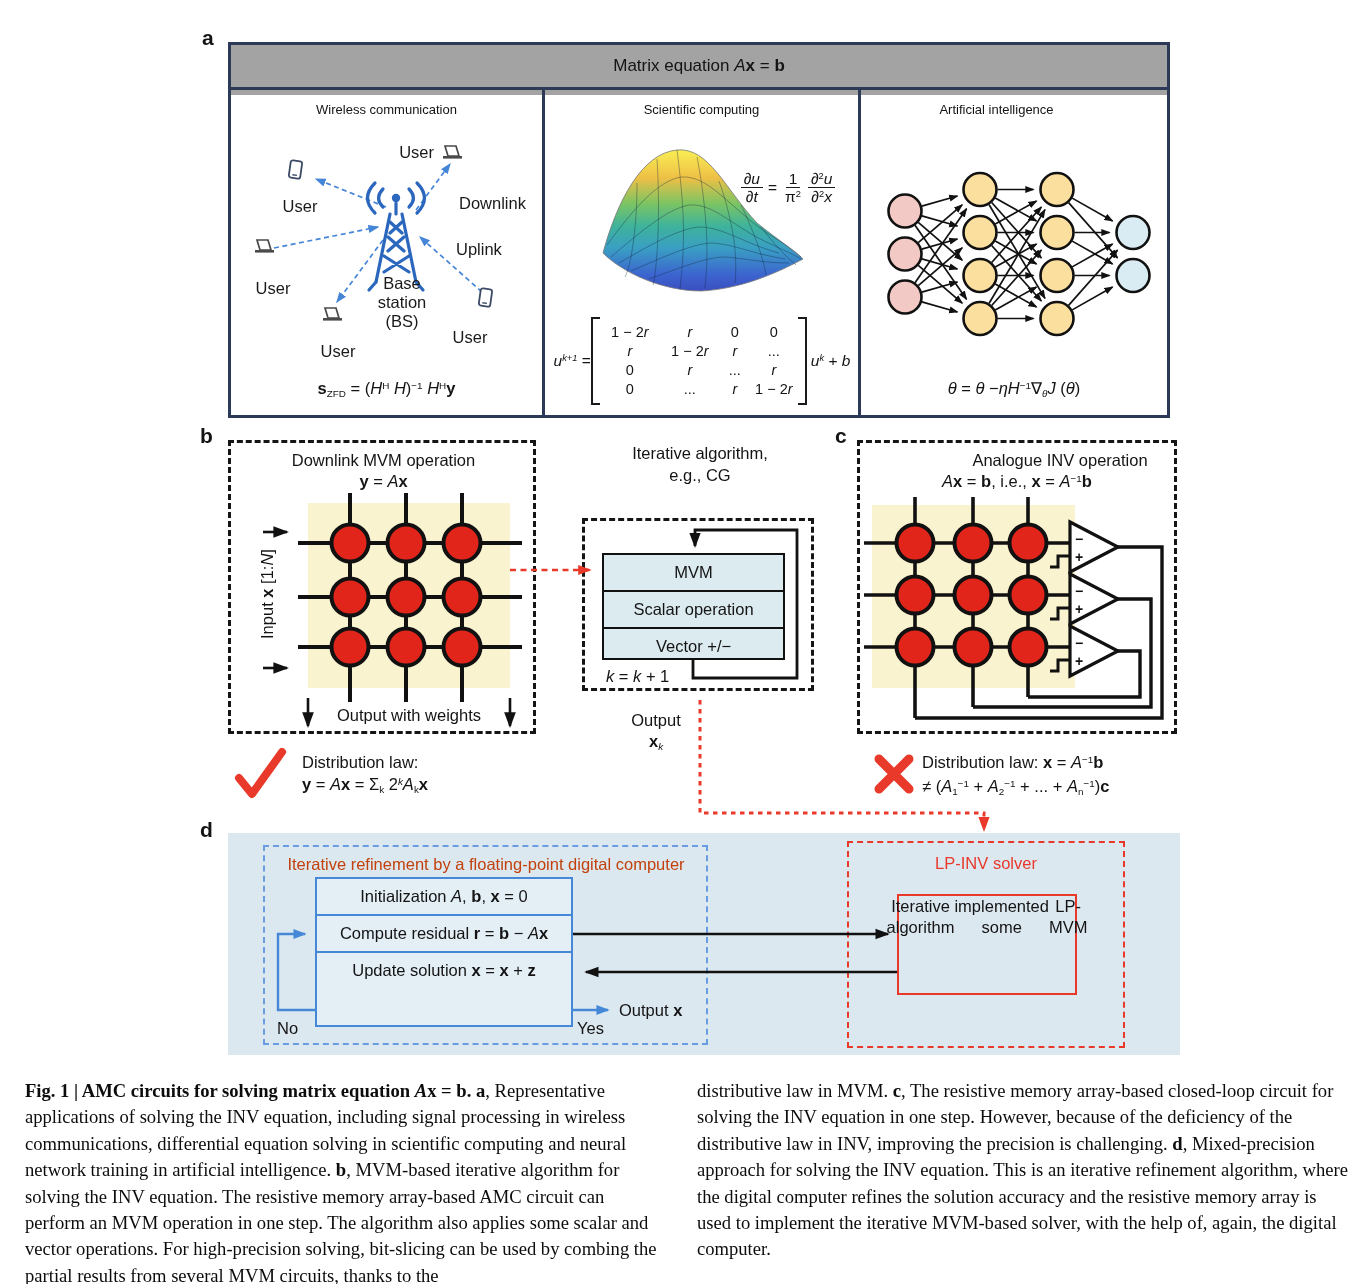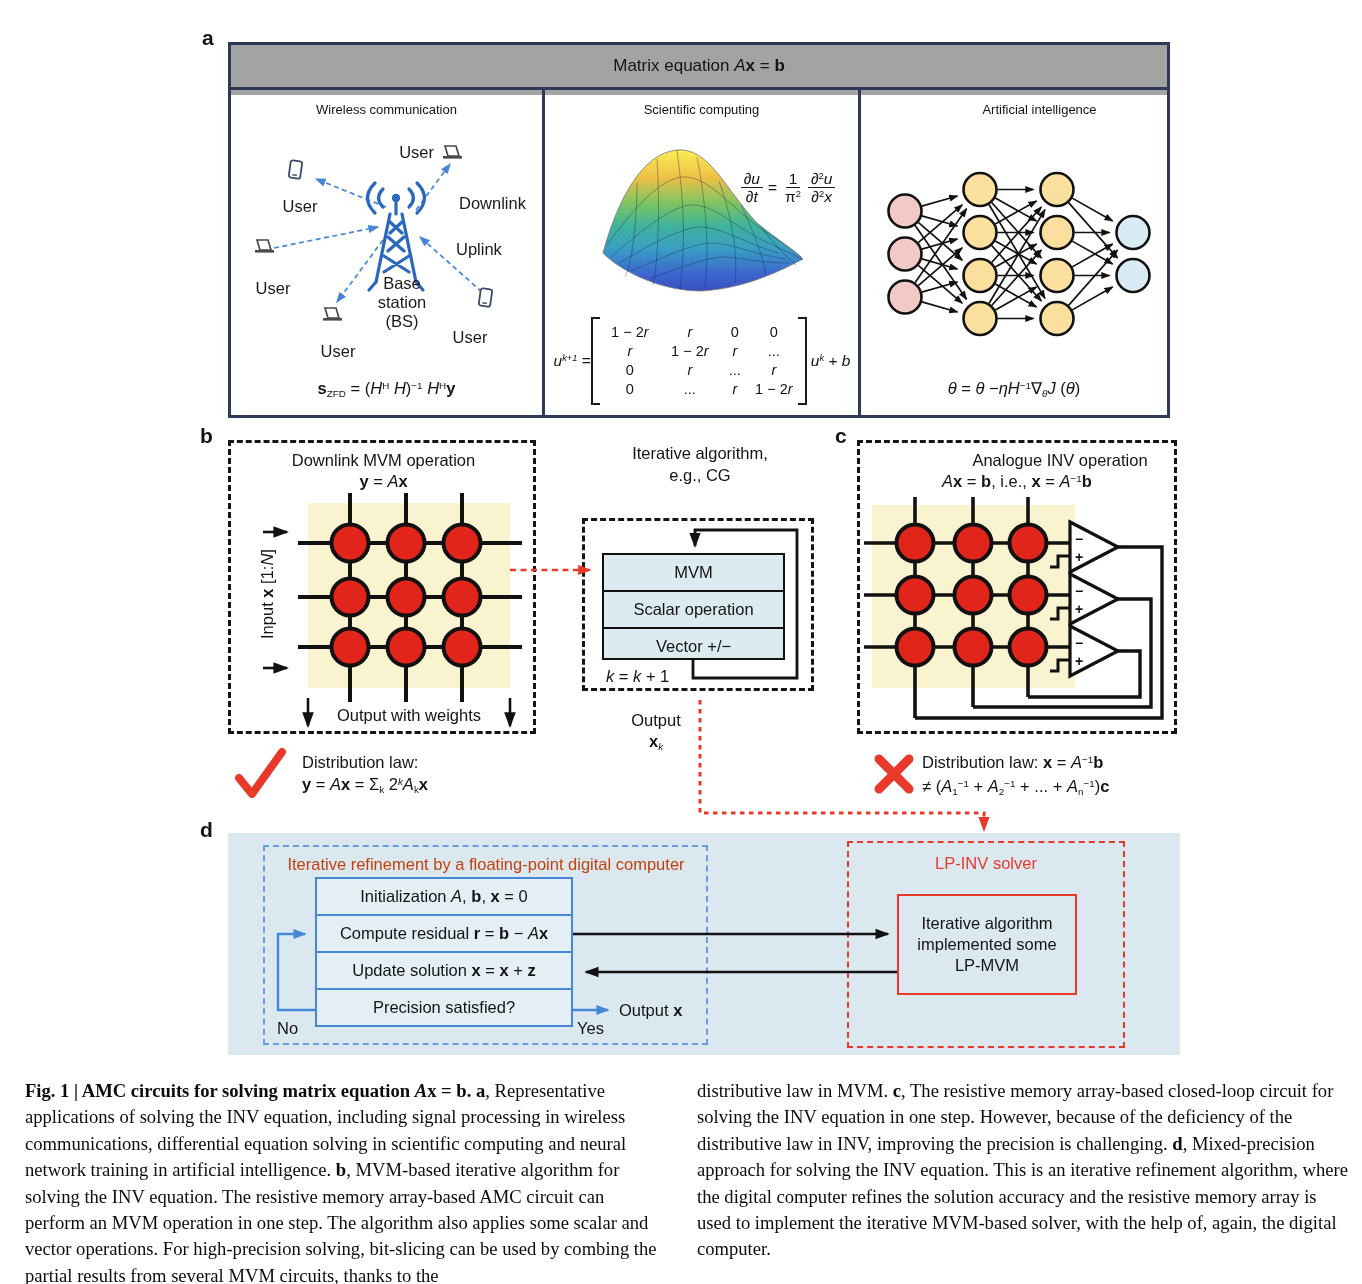--- a/index.html
+++ b/index.html
@@ -171,21 +171,21 @@
       <span><i>r</i></span>
       <span>0</span>
       <span>...</span>
       <span><i>r</i></span>
       <span>1 − 2<i>r</i></span>
     </span>
   <span class="bracket br"></span>
   <span class="f15" style="margin-left:4px"><span class="ii">u</span><span class="sup ii">k</span><span> + </span><span class="ii">b</span></span>
 </div>
 
-<div class="abs ctr coltitle" style="left:861px;top:102px;width:357px">Artificial intelligence</div>
+<div class="abs ctr coltitle" style="left:818px;top:102px;width:357px">Artificial intelligence</div>
 <svg class="abs" style="left:862px;top:158px" width="300" height="196" viewBox="0 0 300 196" id="nnsvg">
   <defs>
     <marker id="mNN" viewBox="0 0 8 6" refX="7" refY="3" markerWidth="5.5" markerHeight="4.6" orient="auto">
         <path d="M0,0 L8,3 L0,6 Z" fill="#111"></path>
       </marker>
   </defs>
 <line x1="59.82243050627115" y1="48.17756992153561" x2="95.40987903443589" y2="37.975834676795046" stroke="#111" stroke-width="1.7" marker-end="url(#mNN)"></line>
     <line x1="59.82243050627115" y1="57.82243007846439" x2="95.40987903443589" y2="68.02416532320495" stroke="#111" stroke-width="1.7" marker-end="url(#mNN)"></line>
     <line x1="56.26824093545446" y1="64.41068720449083" x2="100.18264788667545" y2="102.17707718254088" stroke="#111" stroke-width="1.7" marker-end="url(#mNN)"></line>
     <line x1="53.01317793042142" y1="67.3522217002707" x2="104.55373249343408" y2="141.22701657392219" stroke="#111" stroke-width="1.7" marker-end="url(#mNN)"></line>
@@ -354,28 +354,27 @@
 <div class="abs f16" style="left:922px;top:776px"><span>≠ (</span><span class="ii">A</span><span class="sub">1</span><span class="sup">−1</span><span> + </span><span class="ii">A</span><span class="sub">2</span><span class="sup">−1</span><span> + ... + </span><span class="ii">A</span><span class="sub">n</span><span class="sup">−1</span><span>)</span><span class="bb">c</span></div>
 
 <div class="abs panel-letter" style="left:200px;top:818px">d</div>
 <div class="abs" style="left:228px;top:833px;width:952px;height:222px;background:#dce8f0"></div>
 <div class="abs bluedash" style="left:263px;top:845px;width:445px;height:200px;box-sizing:border-box"></div>
 <div class="abs ctr f16" style="left:266px;top:854px;width:440px;color:#c2410c">Iterative refinement by a floating-point digital computer</div>
 <div class="abs" style="left:315px;top:877px;width:258px;height:150px;border:2.5px solid #4688d8;background:#e3eef5;box-sizing:border-box">
   <div class="dstep"><span>Initialization </span><span class="ii">A</span><span>, </span><span class="bb">b</span><span>, </span><span class="bb">x</span><span> = 0</span></div>
   <div class="dstep"><span>Compute residual </span><span class="bb">r</span><span> = </span><span class="bb">b</span><span> − </span><span class="ii">A</span><span class="bb">x</span></div>
   <div class="dstep"><span>Update solution </span><span class="bb">x</span><span> = </span><span class="bb">x</span><span> + </span><span class="bb">z</span></div>
-  <div class="dstep"><span>Precision satisfied?</span></div>
 </div>
 <div class="abs f16" style="left:277px;top:1018px">No</div>
 <div class="abs f16" style="left:577px;top:1018px">Yes</div>
 <div class="abs f16" style="left:619px;top:1000px"><span>Output </span><span class="bb">x</span></div>
 <div class="abs reddash" style="left:847px;top:841px;width:278px;height:207px;box-sizing:border-box"></div>
 <div class="abs ctr f16" style="left:850px;top:853px;width:272px;color:#e8392b">LP-INV solver</div>
-<div class="abs" style="left:897px;top:894px;width:180px;height:101px;border:2.5px solid #e8392b;box-sizing:border-box;display:flex;flex-direction:column;justify-content:center">
+<div class="abs" style="left:897px;top:894px;width:180px;height:101px;border:2.5px solid #e8392b;box-sizing:border-box;display:flex;justify-content:center">
   <div class="ctr f16">Iterative algorithm</div>
   <div class="ctr f16">implemented some</div>
   <div class="ctr f16">LP-MVM</div>
 </div>
 
 <div class="abs caption" style="left:25px;top:1078px;width:642px"><span class="bb">Fig. 1 | AMC circuits for solving matrix equation </span><span class="bb ii">A</span><span class="bb">x</span><span class="bb"> = </span><span class="bb">b</span><span class="bb">. </span><span class="bb">a</span><span>, Representative applications of solving the INV equation, including signal processing in wireless communications, differential equation solving in scientific computing and neural network training in artificial intelligence. </span><span class="bb">b</span><span>, MVM-based iterative algorithm for solving the INV equation. The resistive memory array-based AMC circuit can perform an MVM operation in one step. The algorithm also applies some scalar and vector operations. For high-precision solving, bit-slicing can be used by combing the partial results from several MVM circuits, thanks to the</span></div>
 <div class="abs caption" style="left:697px;top:1078px;width:652px"><span>distributive law in MVM. </span><span class="bb">c</span><span>, The resistive memory array-based closed-loop circuit for solving the INV equation in one step. However, because of the deficiency of the distributive law in INV, improving the precision is challenging. </span><span class="bb">d</span><span>, Mixed-precision approach for solving the INV equation. This is an iterative refinement algorithm, where the digital computer refines the solution accuracy and the resistive memory array is used to implement the iterative MVM-based solver, with the help of, again, the digital computer.</span></div>
 
 <svg class="abs" style="left:0;top:0;pointer-events:none" width="1362" height="1284" viewBox="0 0 1362 1284">
   <defs>

